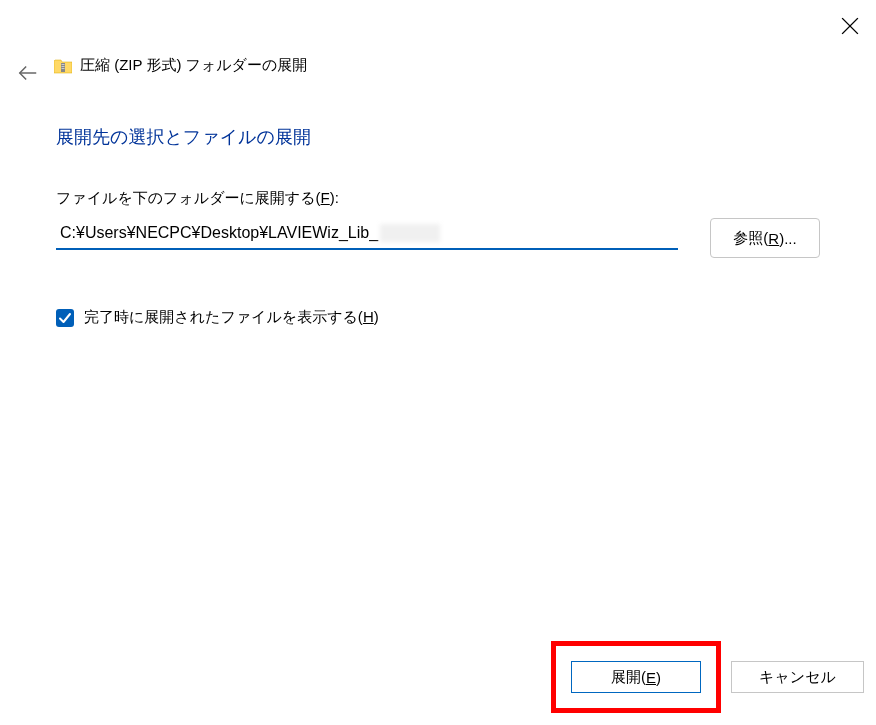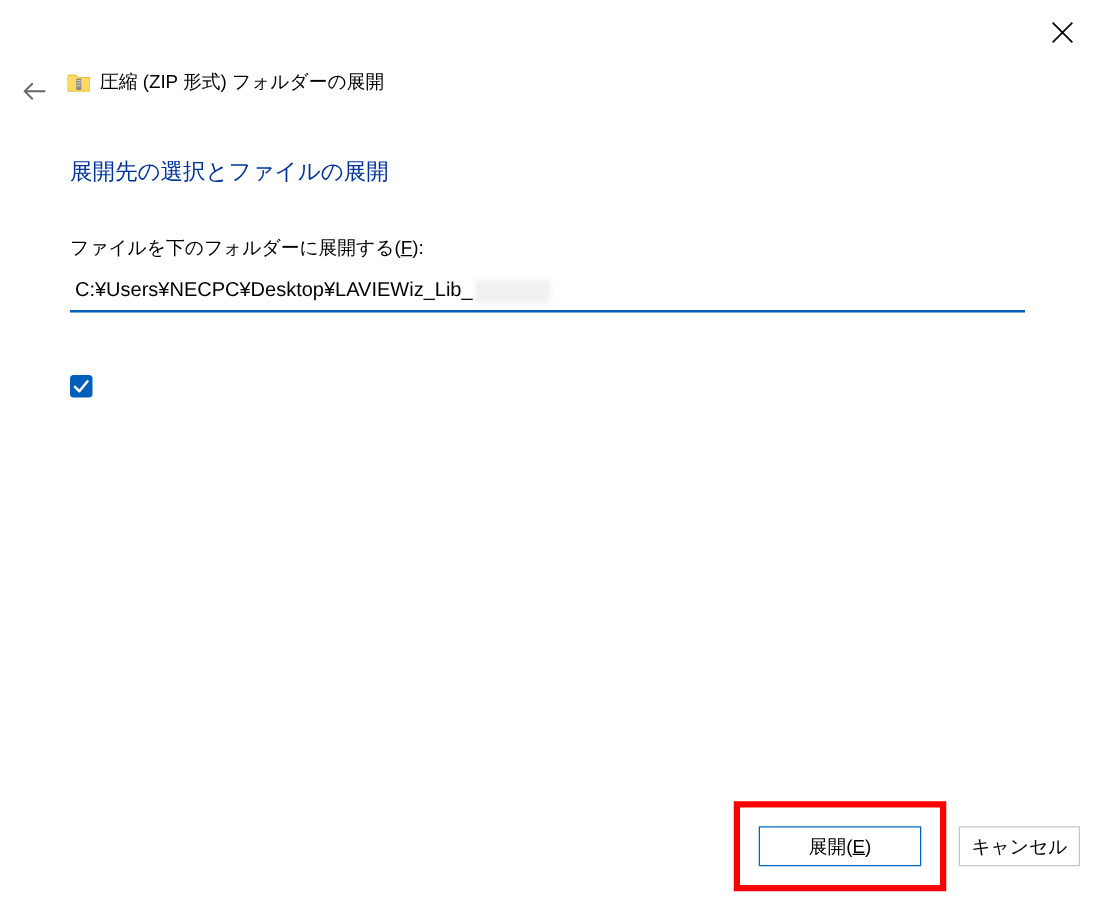--- a/index.html
+++ b/index.html
@@ -162,21 +162,21 @@
       cursor: pointer;
       display: flex;
       align-items: center;
       justify-content: center;
       white-space: nowrap;
     }
     .extract-btn .underline {
       text-decoration: underline;
     }
     .cancel-btn {
-      width: 97px;
+      width: 133px;
       height: 32px;
       border: 1px solid #c6c6c6;
       background: #ffffff;
       font-size: 15px;
       color: #000;
       cursor: pointer;
       display: flex;
       align-items: center;
       justify-content: center;
       white-space: nowrap;
@@ -242,27 +242,35 @@
     <span>ファイルを下のフォルダーに展開する(</span><span class="underline">F</span><span>):</span>
   </div>
 
   <div class="path-row">
     <div class="path-wrap">
       <div class="path-input-display">
         <span>C:¥Users¥NECPC¥Desktop¥LAVIEWiz_Lib_</span>
           <span class="path-blur"></span>
       </div>
     </div>
+    <button class="browse-btn">
+      <span>参照(</span>
+        <span class="underline">R</span>
+        <span>)...</span>
+    </button>
   </div>
 
   <div class="checkbox-row">
     <div class="checkbox">
       <svg viewBox="0 0 14 14" fill="none" stroke="#fff" stroke-width="2" stroke-linecap="round" stroke-linejoin="round">
         <polyline points="2,7.5 5.5,11 12,3"></polyline>
       </svg>
+    </div>
+    <div class="checkbox-label">
+      <span>完了時に展開されたファイルを表示する(</span><span class="underline">H</span><span>)</span>
     </div>
   </div>
 </div>
 
 <div class="footer">
   <div class="highlight-frame">
     <button class="extract-btn">
       <span>展開(</span>
         <span class="underline">E</span>
         <span>)</span>

